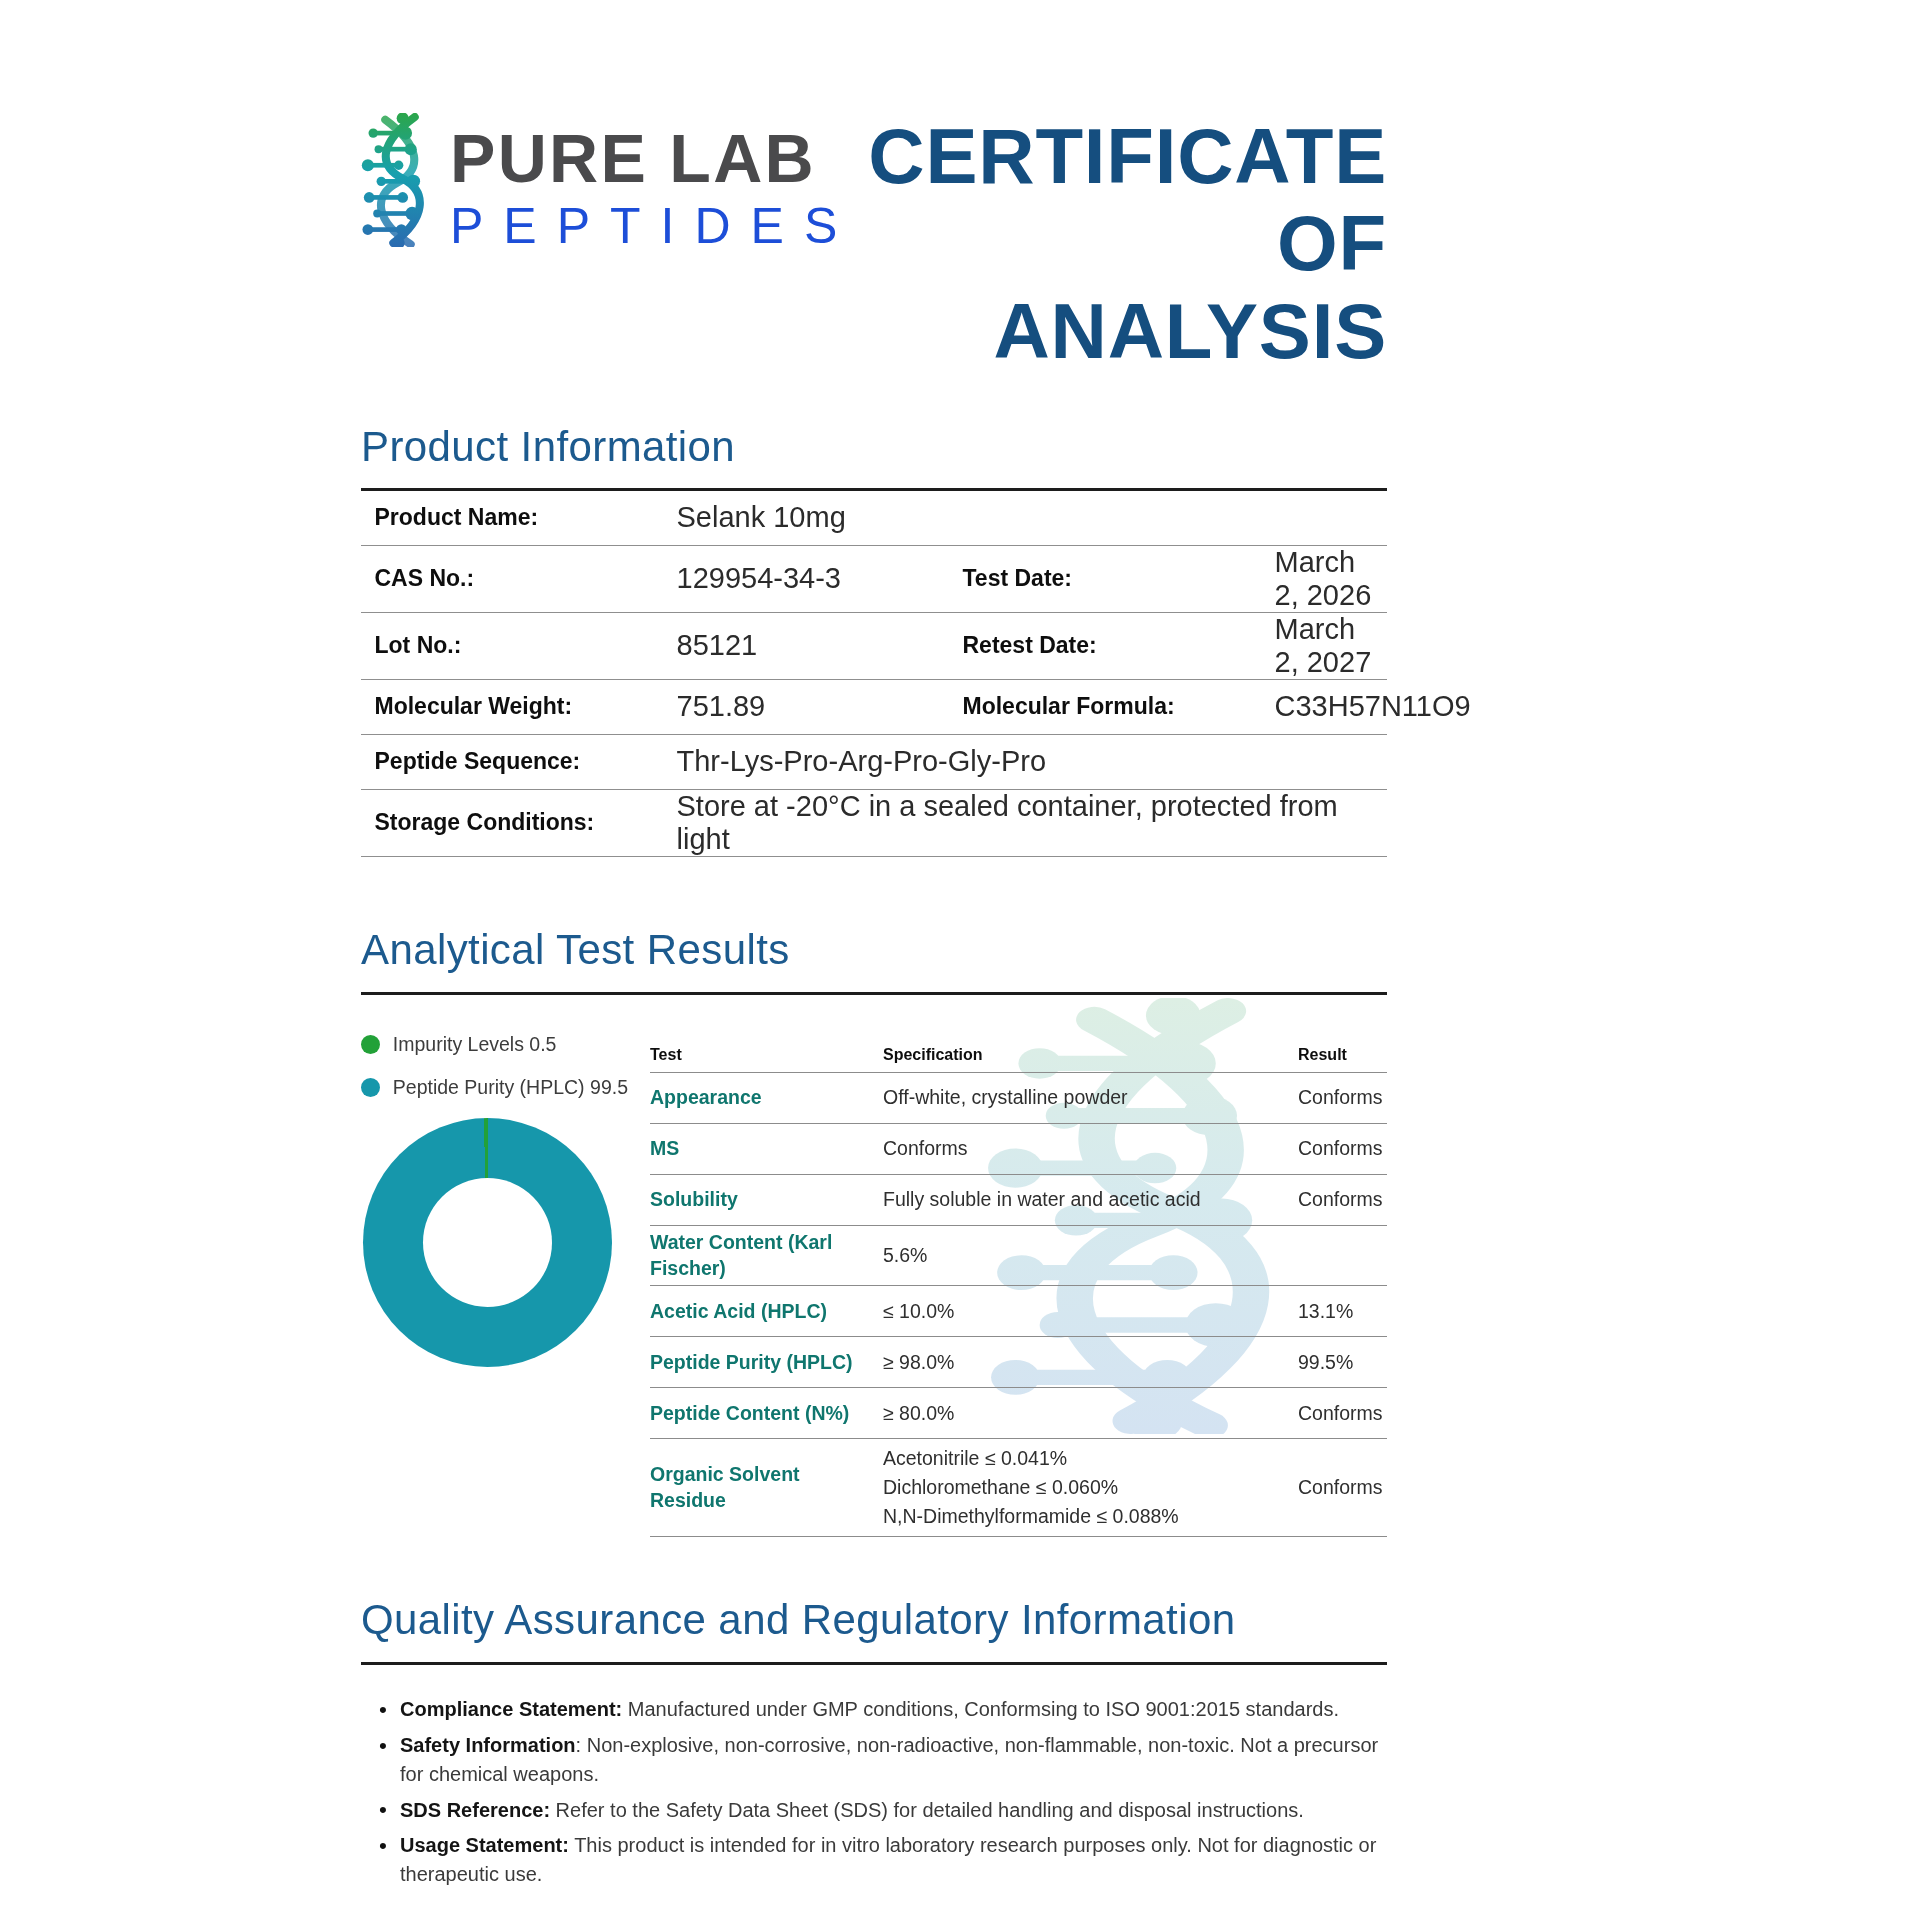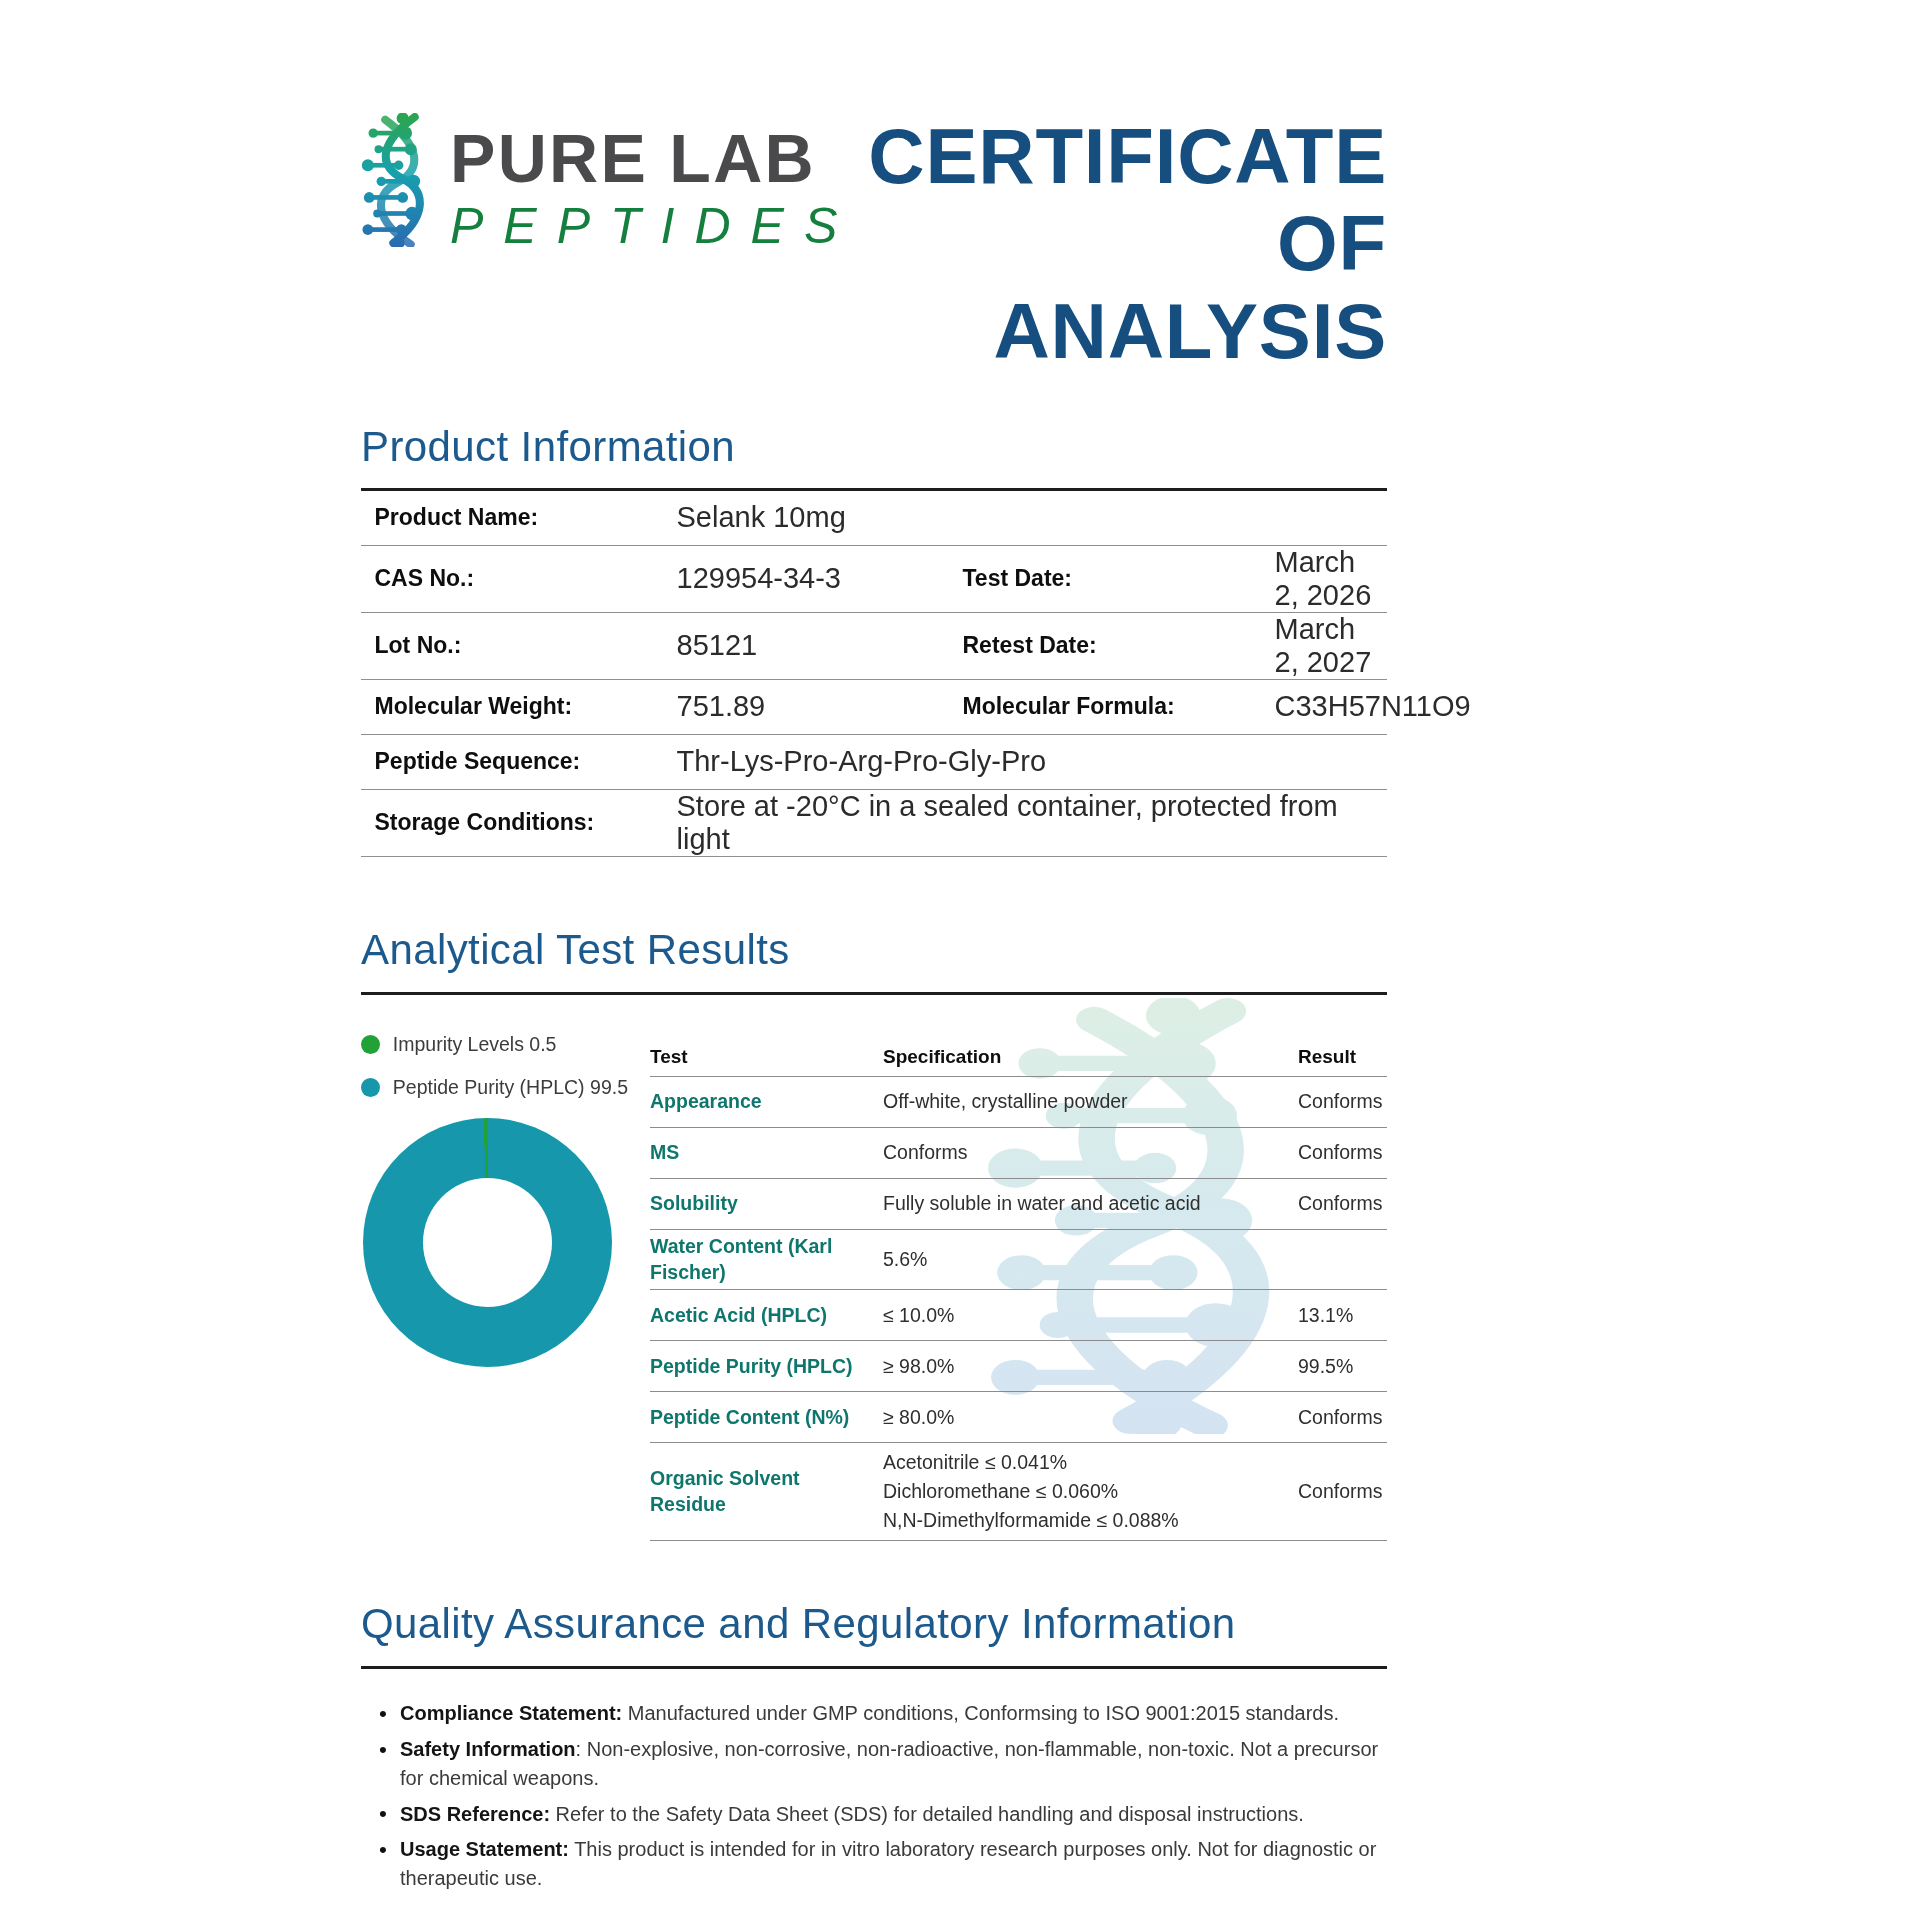--- a/index.html
+++ b/index.html
@@ -7,21 +7,21 @@
     width:1748px;height:1924px;box-sizing:border-box;
     padding:113px 361px 0 361px;position:relative;overflow:hidden;
     background:#ffffff;font-family:"Liberation Sans",sans-serif;color:#222;
   }
   
   .topbar{display:flex;justify-content:space-between;align-items:flex-start;}
   .logo{display:flex;align-items:flex-start;gap:15px;}
   .logo-icon svg{display:block;}
   .logo-text{display:flex;flex-direction:column;}
   .logo-line1{font-size:68px;font-weight:700;color:#4a4a4c;letter-spacing:2.3px;line-height:1;margin-top:10.5px;}
-  .logo-line2{font-size:50px;font-weight:400;color:#15803d;letter-spacing:20px;line-height:1;margin-top:9px;font-style:italic;}
+  .logo-line2{font-size:50px;font-weight:400;color:#1d4ed8;letter-spacing:20px;line-height:1;margin-top:9px;}
   .doc-title{text-align:right;color:#154e7f;font-weight:800;font-size:78px;line-height:1.12;letter-spacing:0.8px;margin-top:0;}
   
   .sec-title{font-size:42px;font-weight:500;color:#1c5a8e;margin:0;letter-spacing:0.4px;line-height:1.15;}
   .rule-thick{border-top:3.8px solid #1d1d1d;margin-top:18px;}
   
   .product-sec{margin-top:48px;}
   .ptable{margin-top:16.5px;border-top:3.8px solid #1d1d1d;}
   .prow{display:grid;grid-template-columns:302px 286px 312px 1fr;align-items:center;
         padding:0 0 0 13.5px;min-height:54px;border-bottom:1.5px solid #8f8f8f;}
   .plabel{font-weight:700;font-size:23px;color:#0e0e0e;}
@@ -35,21 +35,21 @@
   .legend-dot{width:19px;height:19px;border-radius:50%;flex:none;}
   .legend-label{font-size:19.5px;color:#3c3c3c;}
   .donut{width:249px;height:249px;border-radius:50%;position:relative;margin-top:7.5px;margin-left:1.5px;}
   .donut::after{content:"";position:absolute;inset:60px;border-radius:50%;background:#fff;}
   .table-col{flex:1;position:relative;}
   .watermark{position:absolute;right:68px;top:3px;width:334px;height:436px;z-index:0;}
   .ttable{position:relative;z-index:1;}
   .trow{display:grid;grid-template-columns:233px 1fr 89px;align-items:center;
         border-bottom:1.5px solid #8c8c8c;min-height:41px;padding:4.5px 0;}
   .trow.thead{min-height:50px;padding:3px 0 7.5px 0;}
-  .th{font-weight:700;font-size:19px;color:#0e0e0e;margin-top:48px;}
+  .th{font-weight:700;font-size:16px;color:#0e0e0e;margin-top:48px;}
   .td-test{font-weight:700;font-size:19.5px;color:#0f766e;padding-right:18px;line-height:1.3;}
   .td-spec{font-size:19.5px;color:#2f2f2f;line-height:1.5;}
   .td-res{font-size:19.5px;color:#2f2f2f;}
   
   .qa-sec{margin-top:59px;}
   .qa-list{margin:30px 0 0 0;padding:0;list-style:none;}
   .qa-item{font-size:20px;color:#3a3a3a;line-height:1.42;position:relative;
            padding-left:39px;margin-bottom:7.5px;}
   .qa-item::before{content:"\2022";position:absolute;left:18px;top:-1.5px;color:#111;font-size:22.5px;}
   .qa-item b{color:#141414;}

